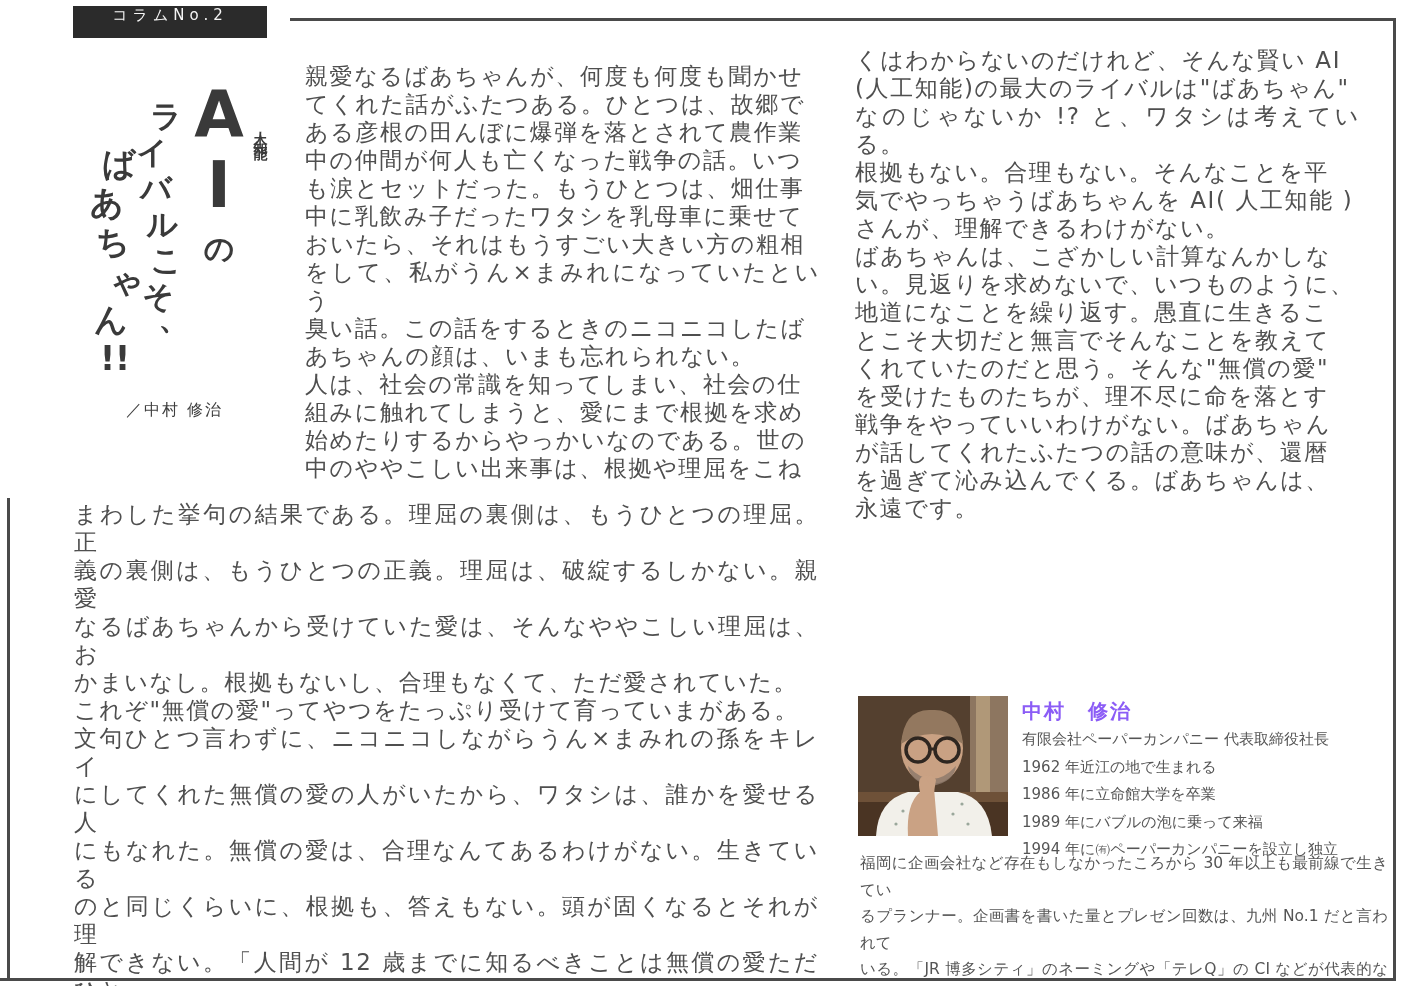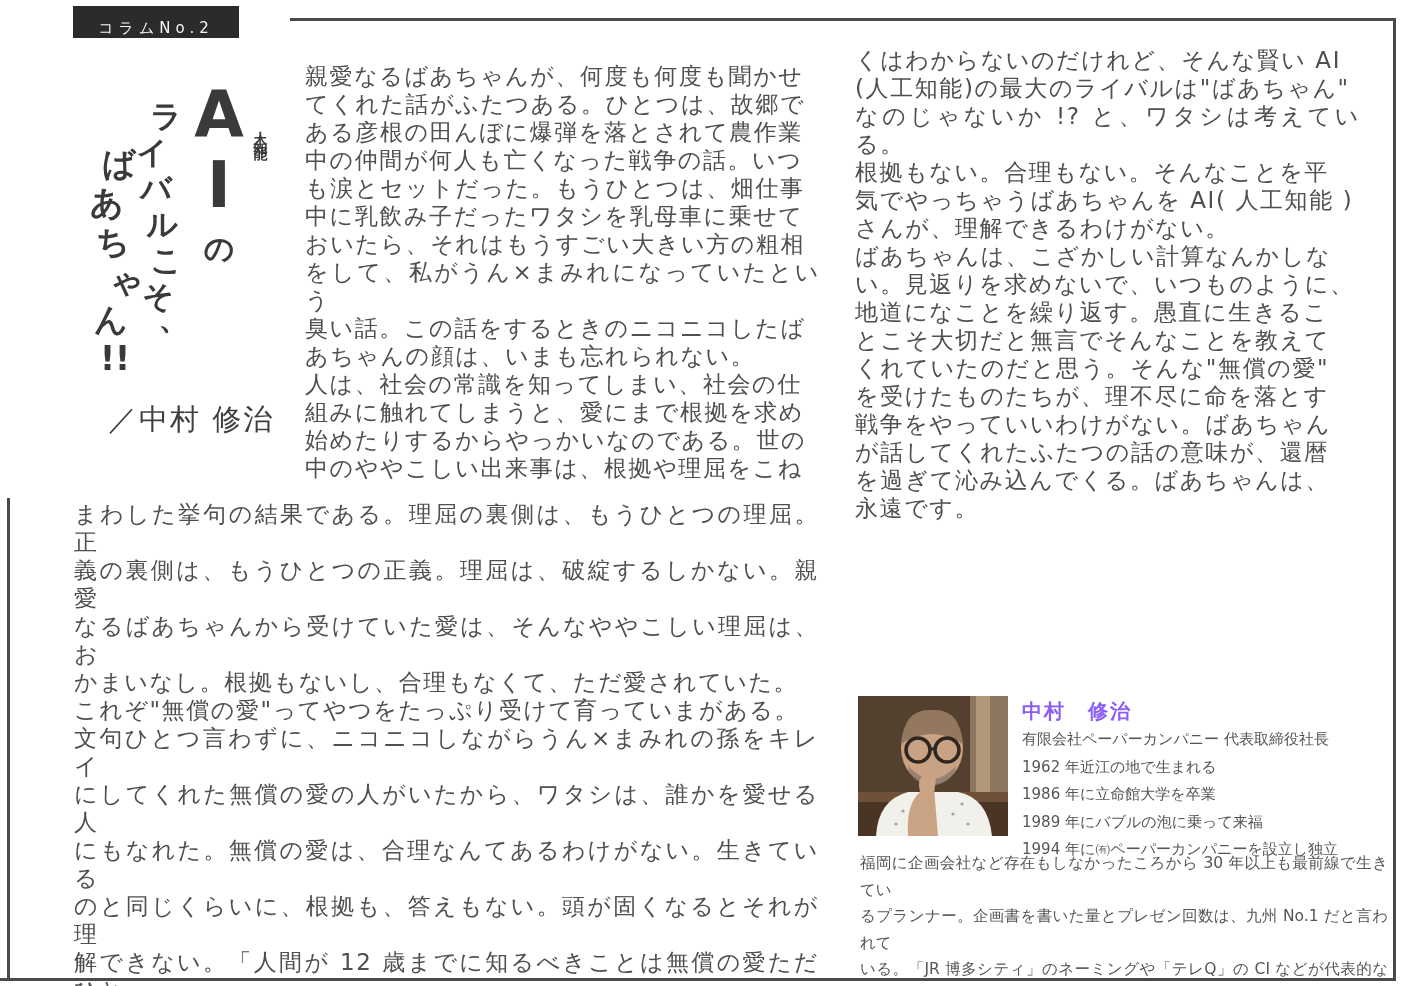--- a/index.html
+++ b/index.html
@@ -12,39 +12,39 @@
 
   
   .rule{position:absolute;background:#4a4a4a;}
   #rule-top{left:290px;top:18px;width:1106px;height:3px;}
   #rule-right{left:1393px;top:18px;width:3px;height:963px;}
   #rule-bottom{left:0;top:978px;width:1396px;height:3px;}
   #rule-left{left:7px;top:498px;width:3px;height:480px;}
 
   
   #col-box{
-    left:73px;top:6px;width:166px;height:32px;background:#2b2b2b;
+    left:73px;top:6px;width:194px;height:32px;background:#2b2b2b;
     color:#f5f5f5;font-size:15px;letter-spacing:5px;
-    display:flex;align-items:flex-end;justify-content:center;
+    display:flex;align-items:flex-start;justify-content:center;
   }
 
   
   .tcol{display:flex;flex-direction:column;align-items:center;color:#3a3a3a;}
   .tchar{display:block;height:36px;line-height:36px;text-align:center;font-weight:bold;}
   #title-ai{left:188px;top:80px;width:62px;text-align:center;color:#3a3a3a;font-weight:bold;}
   #title-ai .big{font-size:64px;line-height:70px;display:block;}
   #title-no{font-size:30px;line-height:34px;display:block;margin-top:12px;}
   #title-furigana{
     left:252px;top:120px;color:#3a3a3a;font-size:14px;font-weight:bold;
     writing-mode:vertical-rl;text-orientation:upright;letter-spacing:5px;height:90px;
   }
   #title-rival{left:134px;top:98px;width:44px;font-size:31px;}
   #title-baachan{left:90px;top:144px;width:46px;font-size:33px;}
   #title-baachan .tchar{height:39px;line-height:39px;}
-  #byline{left:108px;top:400px;font-size:29px;color:#3f3f3f;letter-spacing:2px;}
+  #byline{left:126px;top:400px;font-size:16px;color:#3f3f3f;letter-spacing:2px;}
 
   
   .bodytext{
     color:#4f4f4f;font-size:23px;line-height:28px;letter-spacing:1.6px;
     white-space:pre-line;text-align:justify;
   }
   #col1{left:305px;top:62px;width:515px;}
   #col1-wide{left:74px;top:500px;width:745px;}
   #col2{left:855px;top:46px;width:505px;}
 

